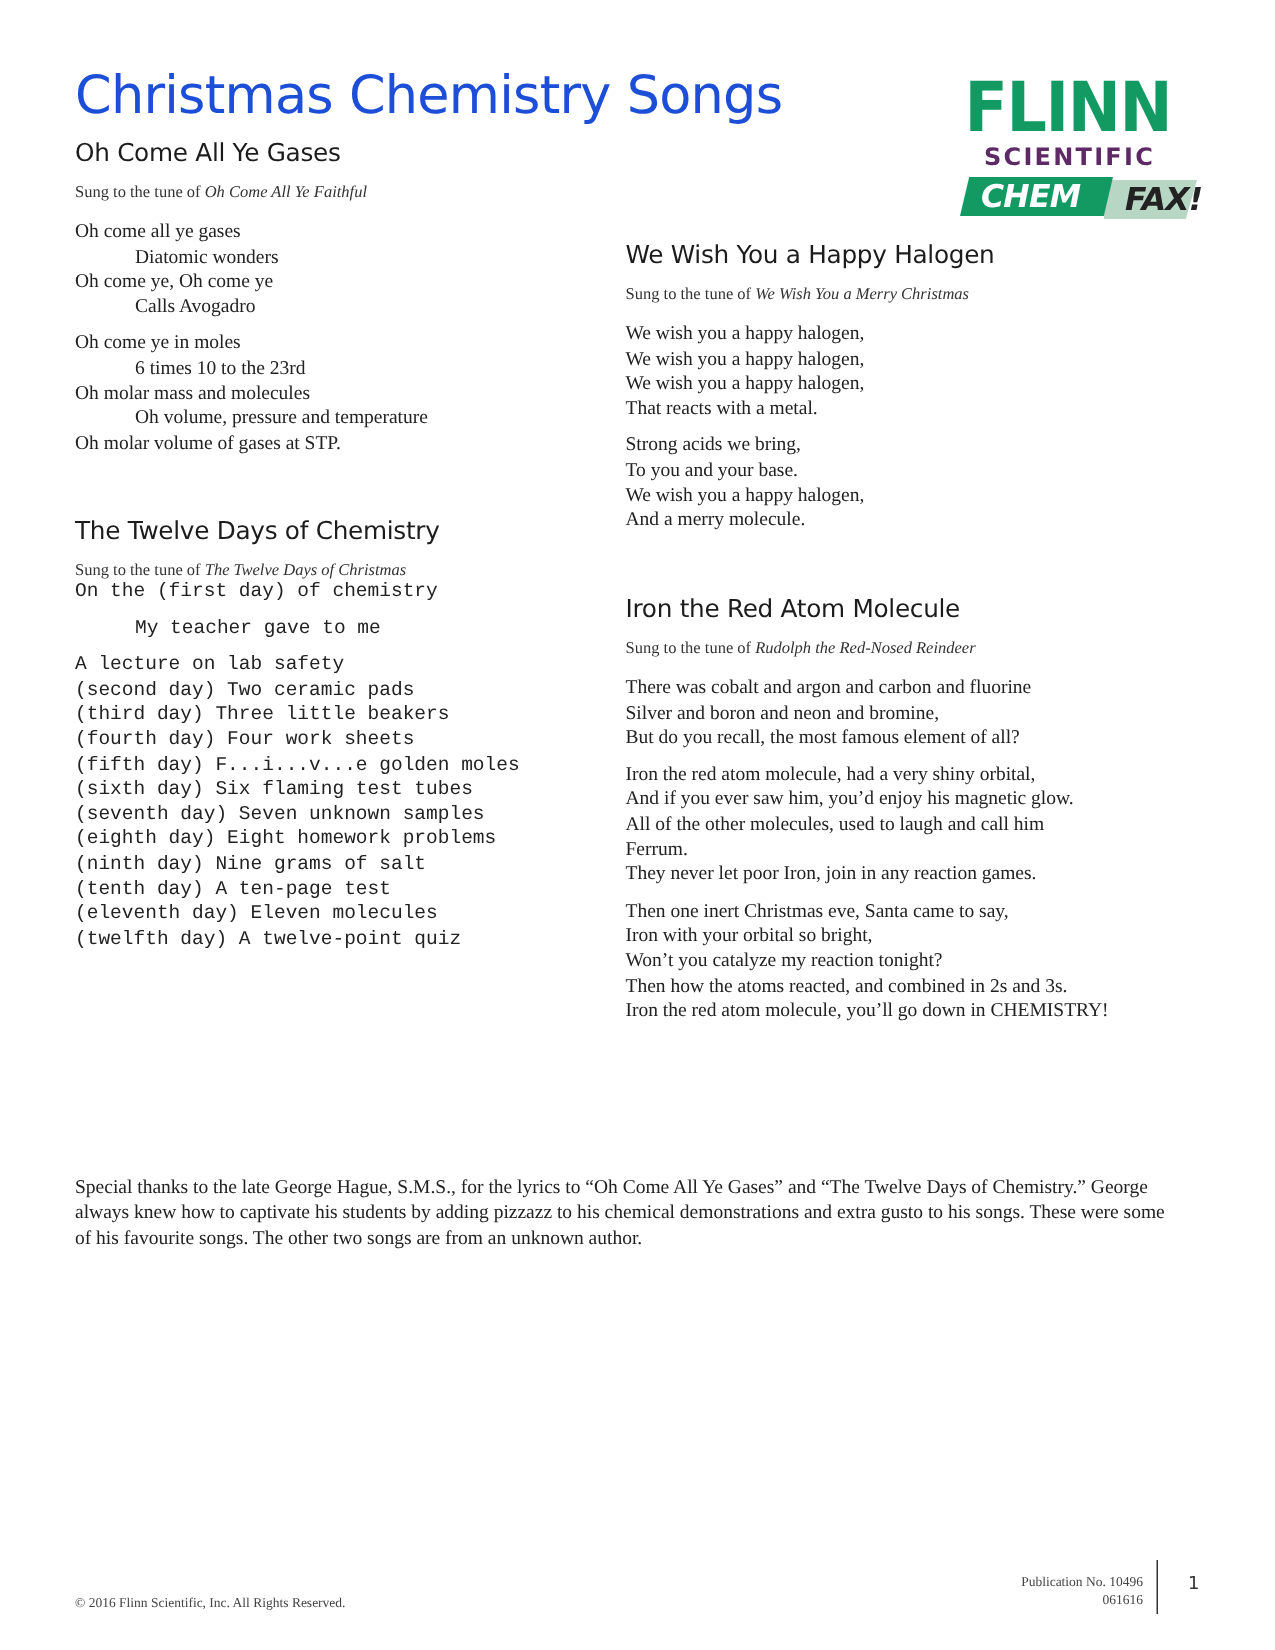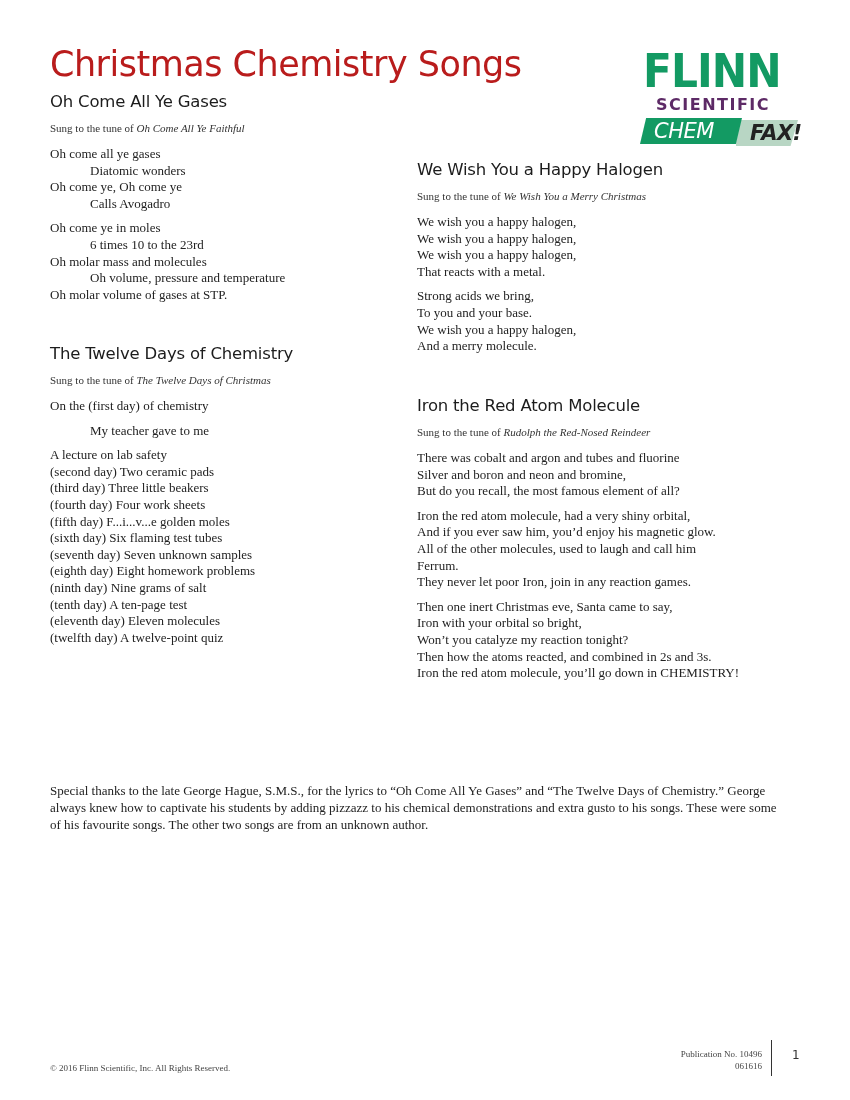--- a/index.html
+++ b/index.html
@@ -1,34 +1,34 @@
 <!DOCTYPE html>
 <html><head>
 <meta charset="utf-8">
 <style>
   html, body { margin: 0; padding: 0; background: #fff; }
   body { width: 850px; height: 1100px; position: relative; overflow: hidden; color: #1a1a1a; }
   .sans { font-family: "DejaVu Sans", "Liberation Sans", sans-serif; }
   .serif { font-family: "Liberation Serif", "DejaVu Serif", serif; }
 
-  #title { position: absolute; left: 50px; top: 44px; font-size: 35px; font-weight: normal; letter-spacing: -0.5px; margin: 0; color: #b91c1c; }
+  #title { position: absolute; left: 50px; top: 44px; font-size: 35px; font-weight: normal; letter-spacing: -0.5px; margin: 0; color: #1d4ed8; }
   .song-title { position: absolute; font-size: 16.5px; margin: 0; font-weight: normal; color: #1c1c1c; letter-spacing: -0.2px; }
   .tune { position: absolute; font-size: 11px; color: #333; margin: 0; }
   .tune i { font-style: italic; }
   .lyrics { position: absolute; font-size: 13px; line-height: 16.6px; color: #222; margin: 0; }
   .lyrics .line { display: block; white-space: nowrap; }
   .lyrics .indent { padding-left: 40px; }
   .lyrics .gap { margin-top: 8px; }
 
   
   #logo { position: absolute; left: 640px; top: 48px; width: 160px; height: 104px; }
   #logo .flinn { position: absolute; left: 3px; top: 0; font-family: "DejaVu Sans", sans-serif; font-weight: bold; font-size: 46px; line-height: 46px; color: #139a63; letter-spacing: -1px; transform: scaleX(0.92); transform-origin: left; }
   #logo .sci { position: absolute; left: 16px; top: 47px; font-family: "DejaVu Sans", sans-serif; font-weight: bold; font-size: 16px; color: #5d2a66; letter-spacing: 1.5px; }
   #logo .chem-bar { position: absolute; left: 0; top: 70px; width: 102px; height: 26px; background: #139a63; clip-path: polygon(6% 0, 100% 0, 94% 100%, 0 100%); }
-  #logo .chem { position: absolute; left: 14px; top: 70px; font-family: "DejaVu Sans", sans-serif; font-style: italic; font-weight: normal; font-size: 21px; line-height: 26px; color: #fff; letter-spacing: -0.5px; }
+  #logo .chem { position: absolute; left: 14px; top: 70px; font-family: "DejaVu Sans", sans-serif; font-style: italic; font-weight: bold; font-size: 21px; line-height: 26px; color: #fff; letter-spacing: -0.5px; }
   #logo .fax-bar { position: absolute; left: 96px; top: 72px; width: 62px; height: 26px; background: #b8d6c4; clip-path: polygon(0 0, 100% 0, 88% 100%, 0 100%); }
   #logo .fax { position: absolute; left: 99px; top: 72px; font-family: "DejaVu Sans", sans-serif; font-style: italic; font-weight: bold; font-size: 21px; line-height: 26px; color: #222; letter-spacing: -0.5px; padding-left: 11px; }
 
   #thanks { position: absolute; left: 50px; top: 782px; width: 740px; font-size: 13px; line-height: 17px; color: #222; margin: 0; }
 
   #copyright { position: absolute; left: 50px; top: 1051px; font-size: 9px; color: #444; margin-top: 12px; }
   #pub { position: absolute; right: 88px; top: 1048px; font-size: 9px; line-height: 12px; text-align: right; color: #444; }
   #divider { position: absolute; left: 771px; top: 1040px; width: 1px; height: 36px; background: #333; }
   #pagenum { position: absolute; left: 792px; top: 1048px; font-size: 12px; color: #333; }
 </style>
@@ -55,21 +55,21 @@
   <span class="line indent">Calls Avogadro</span>
   <span class="line gap">Oh come ye in moles</span>
   <span class="line indent">6 times 10 to the 23rd</span>
   <span class="line">Oh molar mass and molecules</span>
   <span class="line indent">Oh volume, pressure and temperature</span>
   <span class="line">Oh molar volume of gases at STP.</span>
 </div>
 
 <h2 class="song-title sans" style="left:50px; top:344px;">The Twelve Days of Chemistry</h2>
 <p class="tune serif" style="left:50px; top:374px;"><span>Sung to the tune of </span><i>The Twelve Days of Christmas</i></p>
-<div class="lyrics serif" style="left:50px; top:398px;">
+<div class="lyrics serif" style="left:50px; top:386px;font-family:Liberation Mono, monospace;">
   <span class="line">On the (first day) of chemistry</span>
   <span class="line indent" style="margin-top:8px;">My teacher gave to me</span>
   <span class="line" style="margin-top:8px;">A lecture on lab safety</span>
   <span class="line">(second day) Two ceramic pads</span>
   <span class="line">(third day) Three little beakers</span>
   <span class="line">(fourth day) Four work sheets</span>
   <span class="line">(fifth day) F...i...v...e golden moles</span>
   <span class="line">(sixth day) Six flaming test tubes</span>
   <span class="line">(seventh day) Seven unknown samples</span>
   <span class="line">(eighth day) Eight homework problems</span>
@@ -88,21 +88,21 @@
   <span class="line">That reacts with a metal.</span>
   <span class="line gap">Strong acids we bring,</span>
   <span class="line">To you and your base.</span>
   <span class="line">We wish you a happy halogen,</span>
   <span class="line">And a merry molecule.</span>
 </div>
 
 <h2 class="song-title sans" style="left:417px; top:396px;">Iron the Red Atom Molecule</h2>
 <p class="tune serif" style="left:417px; top:426px;"><span>Sung to the tune of </span><i>Rudolph the Red-Nosed Reindeer</i></p>
 <div class="lyrics serif" style="left:417px; top:450px;">
-  <span class="line">There was cobalt and argon and tubes and fluorine</span>
+  <span class="line">There was cobalt and argon and carbon and fluorine</span>
   <span class="line">Silver and boron and neon and bromine,</span>
   <span class="line">But do you recall, the most famous element of all?</span>
   <span class="line gap">Iron the red atom molecule, had a very shiny orbital,</span>
   <span class="line">And if you ever saw him, you’d enjoy his magnetic glow.</span>
   <span class="line">All of the other molecules, used to laugh and call him</span>
   <span class="line">Ferrum.</span>
   <span class="line">They never let poor Iron, join in any reaction games.</span>
   <span class="line gap">Then one inert Christmas eve, Santa came to say,</span>
   <span class="line">Iron with your orbital so bright,</span>
   <span class="line">Won’t you catalyze my reaction tonight?</span>

